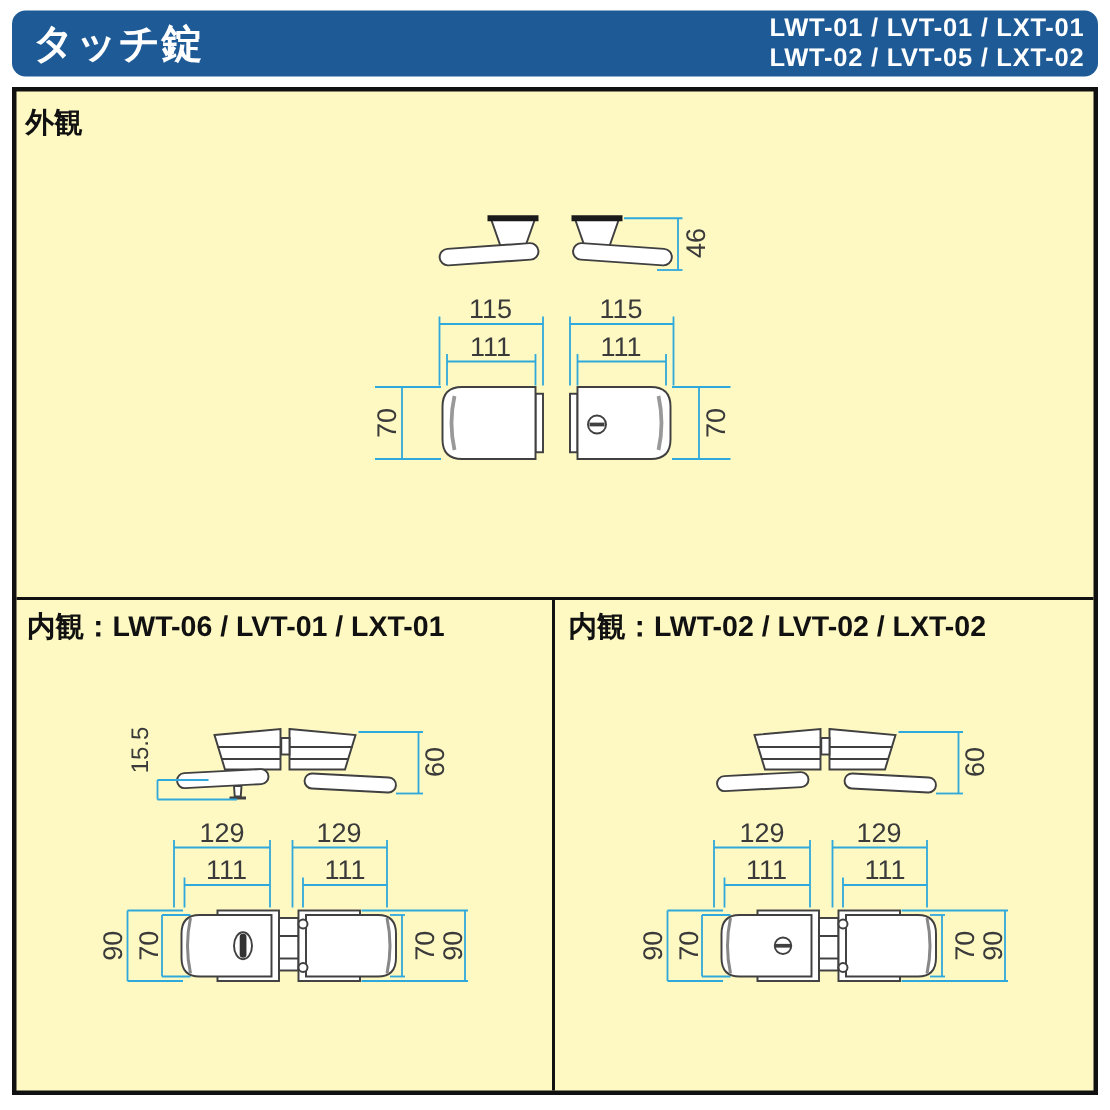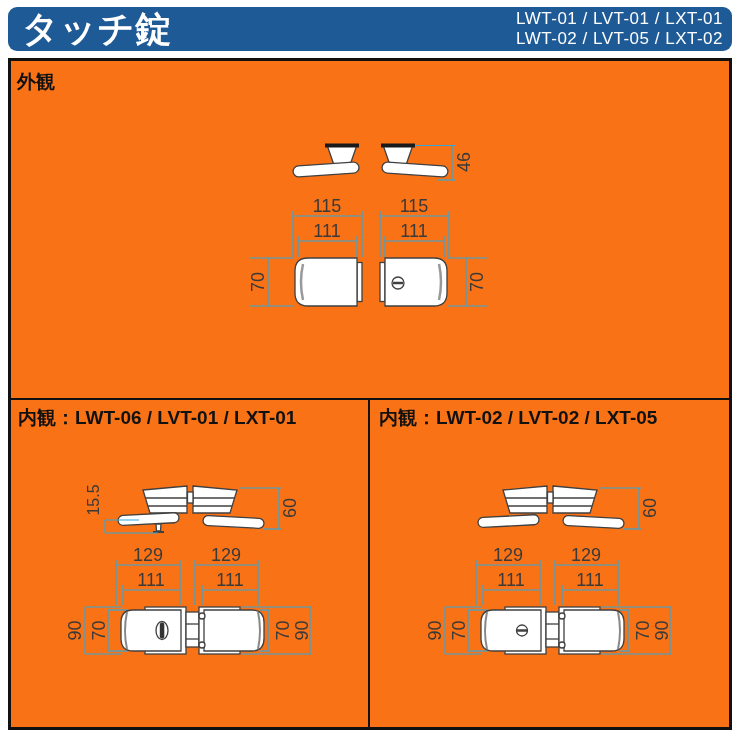--- a/index.html
+++ b/index.html
@@ -1,25 +1,25 @@
 <!DOCTYPE html>
 <html><head>
 <meta charset="utf-8">
 <style>
   html,body{margin:0;padding:0;background:#fff;}
   #page{position:relative;width:740px;height:740px;background:#fff;overflow:hidden;
         font-family:"Liberation Sans","DejaVu Sans",sans-serif;}
   
   #banner{position:absolute;left:8px;top:7px;width:724px;height:44px;background:#1d5a96;
           border-radius:9px;display:flex;justify-content:space-between;align-items:center;}
-  #banner .title{color:#fff;font-size:36px;font-weight:bold;padding-left:14px;letter-spacing:1px;}
-  #banner .models{color:#fff;font-size:17px;font-weight:normal;text-align:center;
+  #banner .title{color:#fff;font-size:27px;font-weight:bold;padding-left:14px;letter-spacing:1px;}
+  #banner .models{color:#fff;font-size:17px;font-weight:bold;text-align:center;
                   padding-right:9px;line-height:20px;letter-spacing:0.5px;}
   
-  #box{position:absolute;left:8px;top:58px;width:718px;height:666px;border:3px solid #111;background:#f97316;}
+  #box{position:absolute;left:8px;top:58px;width:718px;height:666px;border:3px solid #111;background:#fef9c3;}
   .sec-label{position:absolute;font-size:19px;font-weight:bold;color:#111;white-space:nowrap;}
   #label-ext{left:6px;top:8px;}
   #hdivider{position:absolute;left:0;right:0;top:337px;height:2px;background:#111;}
   #vdivider{position:absolute;left:357px;top:337px;width:2px;bottom:0;background:#111;}
   #label-int1{left:7px;top:344px;}
   #label-int2{left:368px;top:344px;}
   svg{position:absolute;}
   #svg-ext{left:0;top:0;}
   #svg-int1{left:0;top:382px;}
   #svg-int2{left:360px;top:382px;}
@@ -103,21 +103,21 @@
         <path d="M428,203 Q432,221 428,239" stroke="#999" stroke-width="2.5" fill="none"></path>
         <circle cx="387" cy="222" r="6"></circle>
         <line x1="382" y1="222" x2="392" y2="222" stroke-width="2.5"></line>
       </g>
     </svg>
 
     <div id="hdivider"></div>
     <div id="vdivider"></div>
 
     <div id="label-int1" class="sec-label">内観：LWT-06 / LVT-01 / LXT-01</div>
-    <div id="label-int2" class="sec-label">内観：LWT-02 / LVT-02 / LXT-05</div>
+    <div id="label-int2" class="sec-label">内観：LWT-02 / LVT-02 / LXT-02</div>
 
     <svg id="svg-int1" width="354" height="284" viewBox="0 0 354 284">
 
       <g stroke="#404040" stroke-width="1.3" fill="#fff">
         <path d="M132,47 L176,43 L176,70 L139,70 Z"></path>
         <line x1="134" y1="55" x2="176" y2="55"></line>
           <line x1="137" y1="63" x2="176" y2="63"></line>
         <path d="M182,43 L226,47 L219,70 L182,70 Z"></path>
         <line x1="182" y1="55" x2="224" y2="55"></line>
           <line x1="182" y1="63" x2="221" y2="63"></line>

